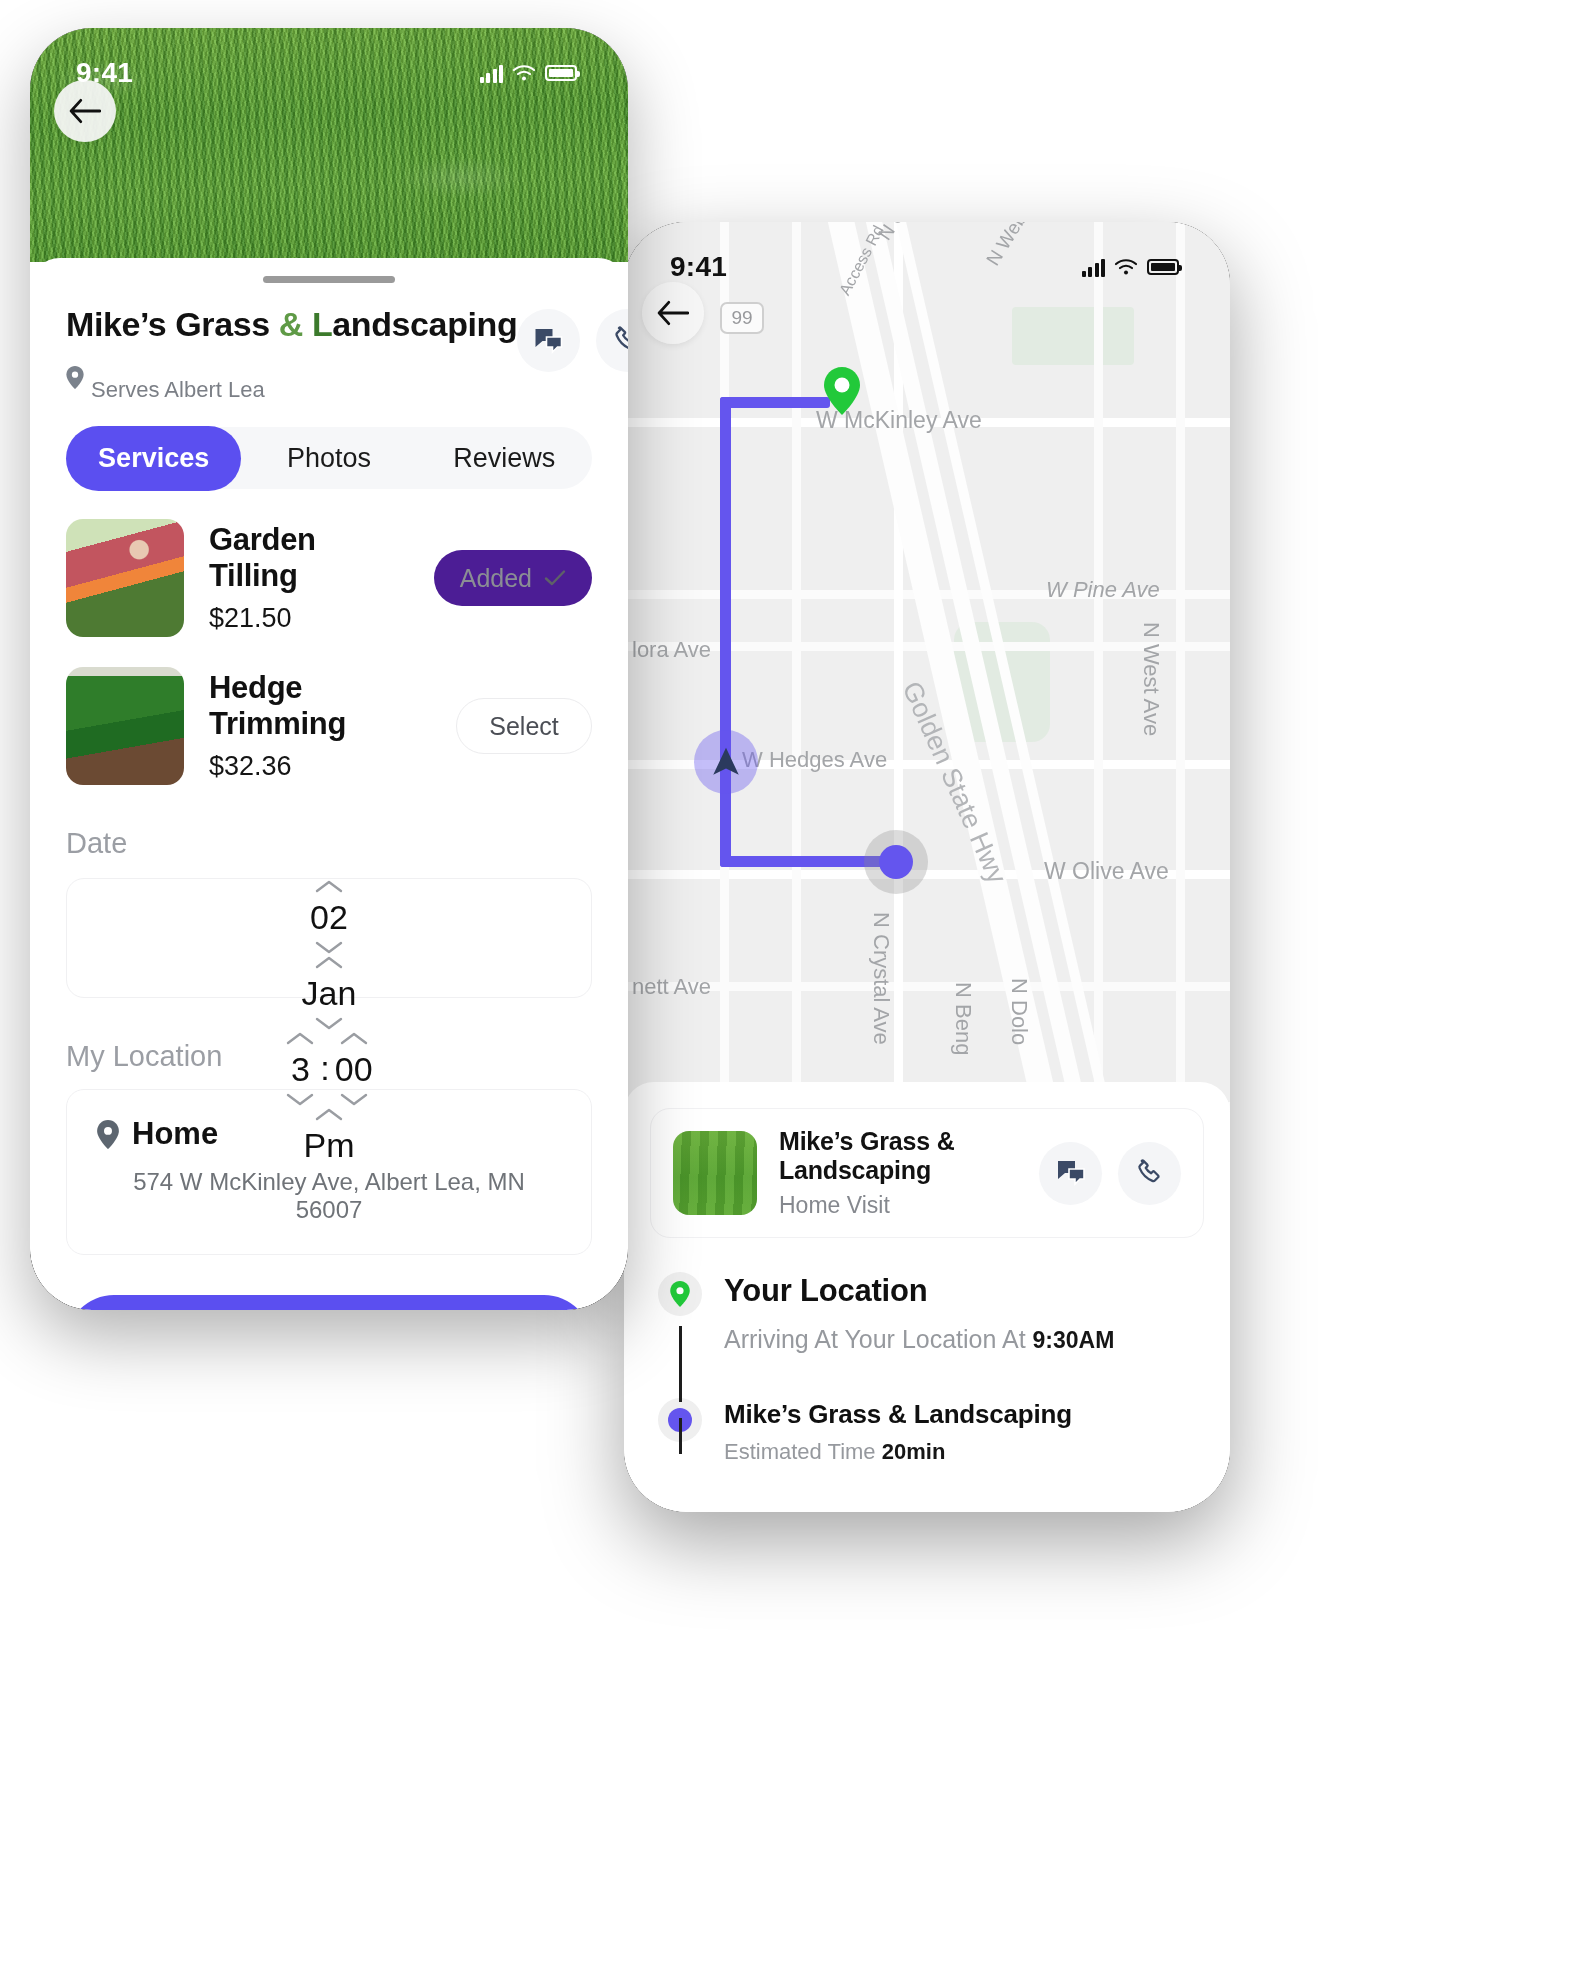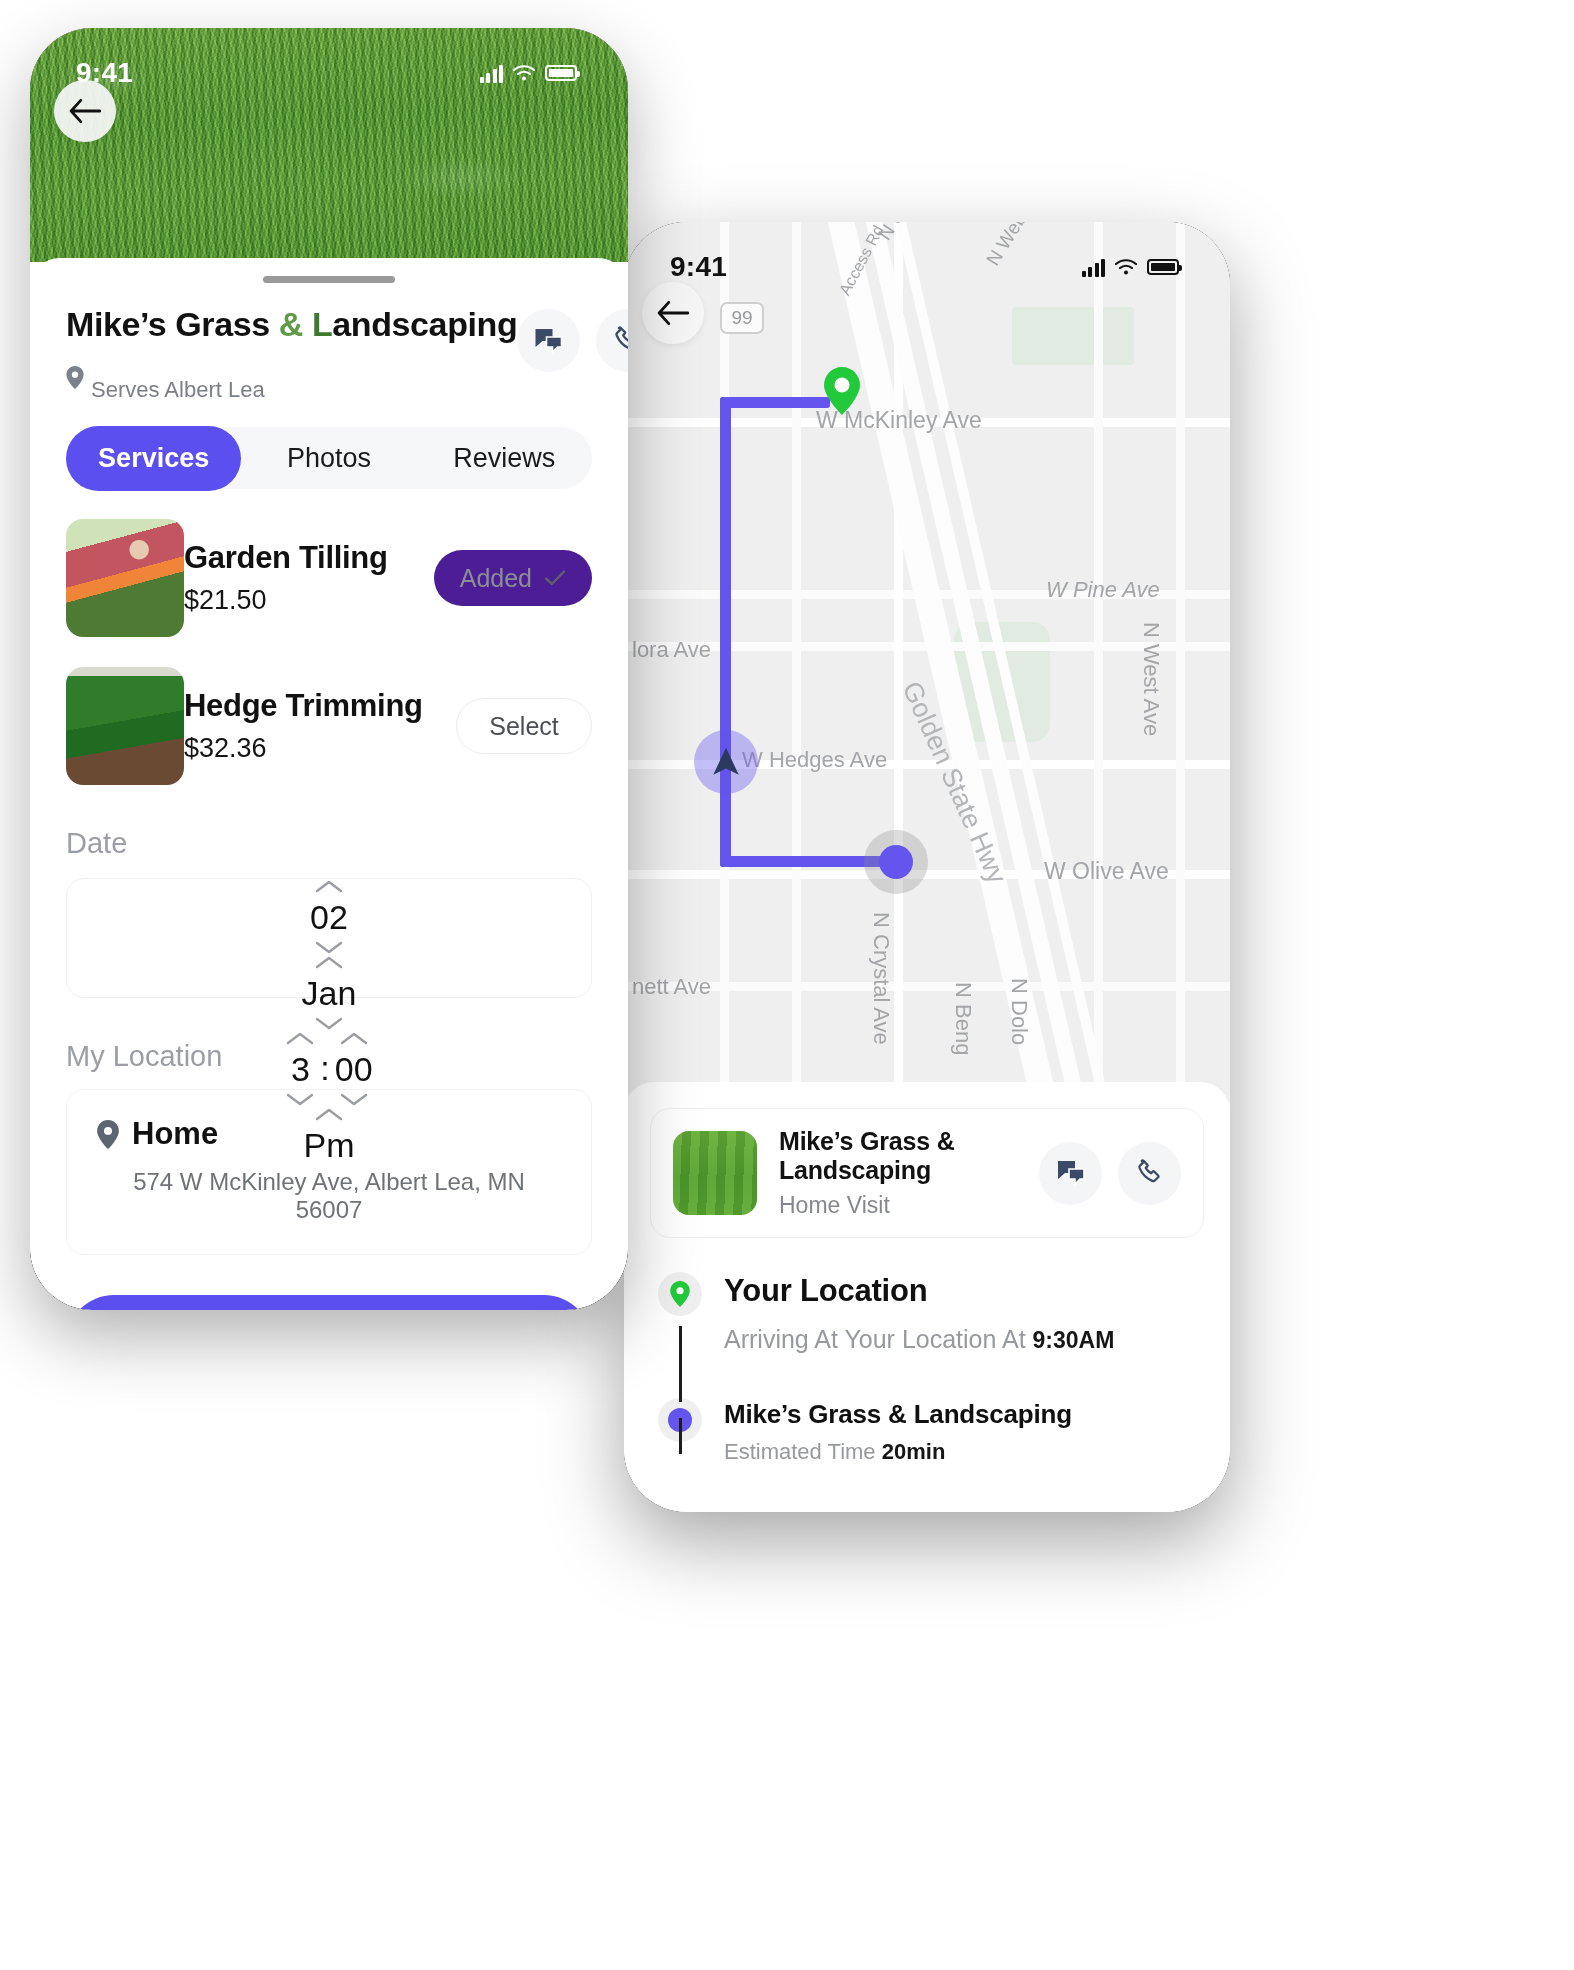--- a/index.html
+++ b/index.html
@@ -126,21 +126,21 @@
     position: relative;
   }
   .tab {
     flex: 1; height: 65px; border-radius: 34px;
     display:flex; align-items:center; justify-content:center;
     font-size: 27px; color:#1b1b1b; font-weight:500;
   }
   .tab.active { background:#5b4ff0; color:#fff; font-weight:700; }
 
   
-  .svc { display:flex; align-items:center; margin-top: 30px; }
+  .svc { display:flex; align-items:center; gap: 25px; margin-top: 30px; }
   .svc-thumb { width: 118px; height: 118px; border-radius: 17px; flex:0 0 auto; overflow:hidden; }
   .thumb-tilling {
     background:
       radial-gradient(circle at 62% 26%, #e8c9b2 0 8%, transparent 9%),
       linear-gradient(165deg,#cfe2b8 0 22%, #c2555f 22% 46%, #f0853a 46% 56%, #4e7a33 56% 100%);
   }
   .thumb-hedge {
     background:
       linear-gradient(180deg,#d9dbcf 0 8%, transparent 8%),
       linear-gradient(170deg,#2f7d2a 0 46%, #1f6b22 46% 66%, #6b4a33 66% 100%),

